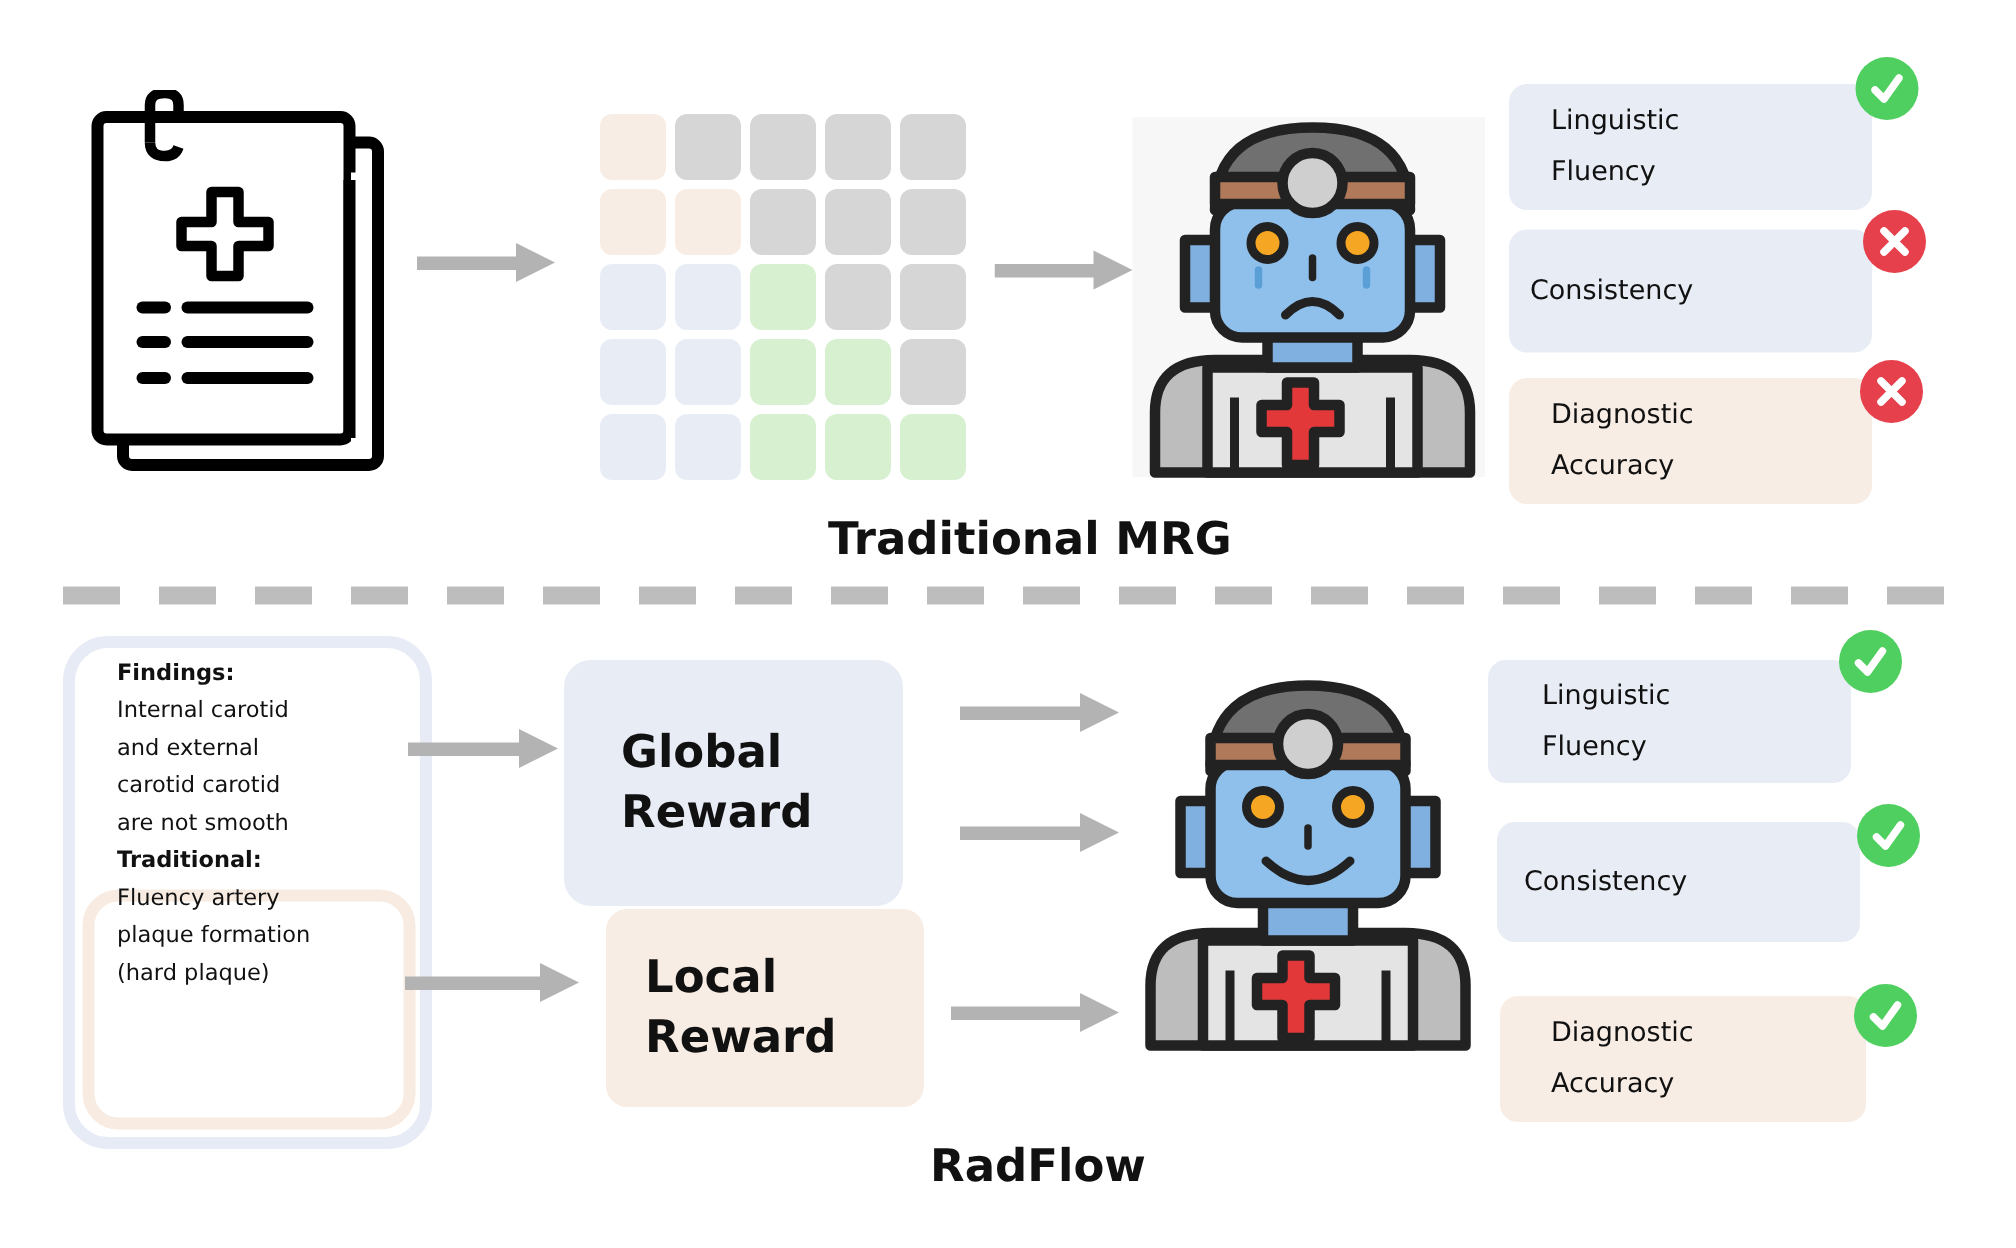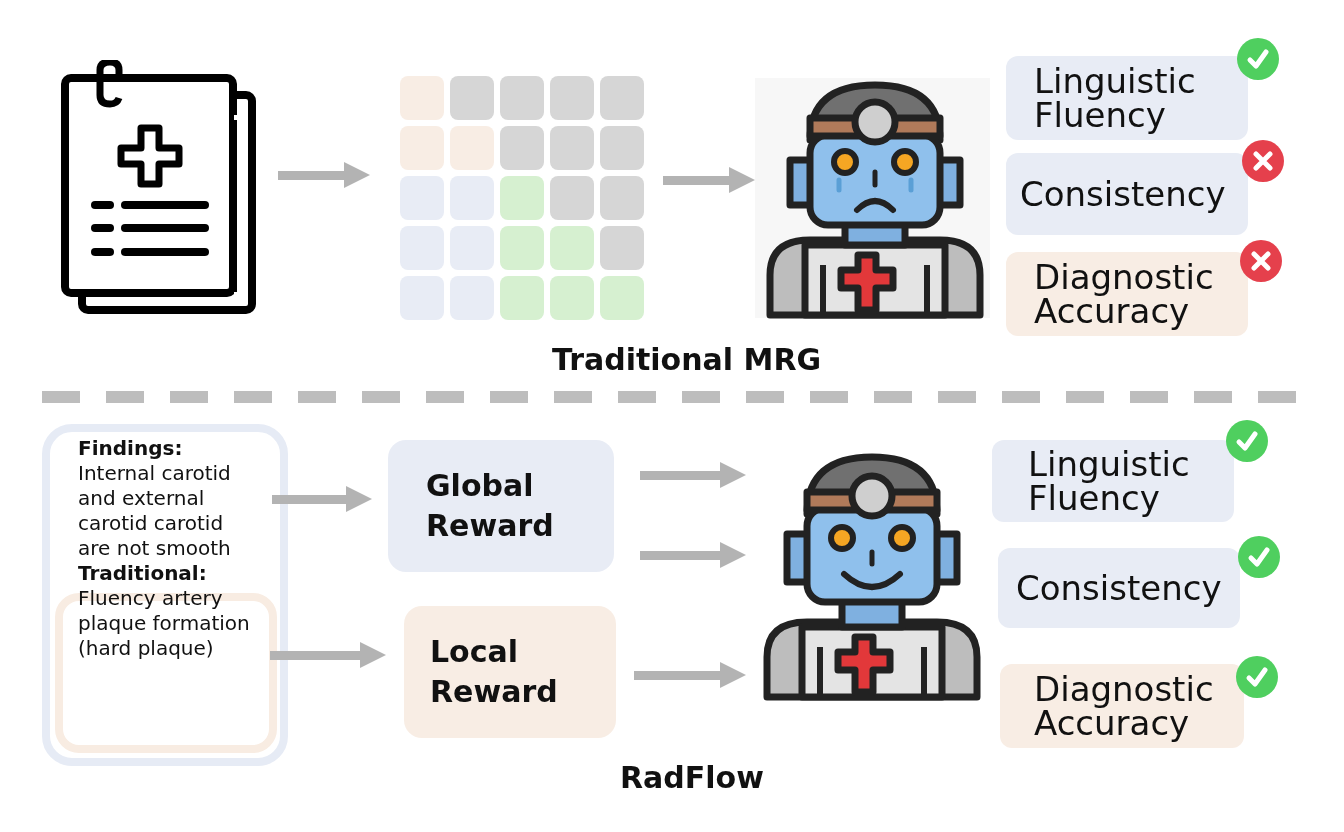--- a/index.html
+++ b/index.html
@@ -3,32 +3,32 @@
 <meta charset="utf-8">
 <style>
   html, body { margin:0; padding:0; background:#ffffff; }
   body { width:1344px; height:832px; position:relative; overflow:hidden;
          font-family:"DejaVu Sans", sans-serif; color:#111; }
   .abs { position:absolute; }
   .arrow { position:absolute; }
   .grid { position:absolute; left:400px; top:76px; display:grid;
           grid-template-columns:repeat(5,44px); grid-template-rows:repeat(5,44px); gap:6px; }
   .cell { border-radius:8px; }
-  .metric { position:absolute; border-radius:12px; font-size:34px; line-height:34px;
+  .metric { position:absolute; border-radius:12px; font-size:18px; line-height:34px;
             padding:0 0 0 28px; box-sizing:border-box; display:flex; flex-direction:column; justify-content:center; }
   .badge { position:absolute; width:42px; height:42px; border-radius:50%;
            display:flex; align-items:center; justify-content:center; }
   .section-title { position:absolute; font-size:30px; font-weight:bold;margin-left:16px; }
   .reward { position:absolute; border-radius:18px; font-size:30px; line-height:40px;
             box-sizing:border-box; padding-left:38px; display:flex; flex-direction:column; justify-content:center; font-weight:bold;}
   .report-outer { position:absolute; left:42px; top:424px; width:246px; height:342px;
                   border:8px solid #e6ebf5; border-radius:30px; box-sizing:border-box; }
   .report-inner { position:absolute; left:55px; top:593px; width:222px; height:160px;
                   border:8px solid #f8ece2; border-radius:24px; box-sizing:border-box; }
-  .report-text { position:absolute; left:78px; top:436px; font-size:20px; line-height:25px; }
+  .report-text { position:absolute; left:78px; top:436px; font-size:15px; line-height:25px; }
   .report-text .h { font-weight:bold; }
 </style>
 </head>
 <body>
 
 <div>
 
   <svg class="abs" style="left:55px;top:60px" width="210" height="260" viewBox="0 0 210 260">
     <rect x="27" y="35" width="170" height="215" rx="6" fill="#fff" stroke="#000" stroke-width="8"></rect>
     <rect x="10" y="18" width="168" height="215" rx="6" fill="#fff" stroke="#000" stroke-width="8"></rect>
@@ -159,25 +159,25 @@
 
   <svg class="arrow" style="left:272px;top:484px" width="104" height="30" viewBox="0 0 104 30">
       <rect x="0" y="11" width="78" height="9" fill="#b3b3b3"></rect>
       <polygon points="74,2 100,15 74,28" fill="#b3b3b3"></polygon>
     </svg>
   <svg class="arrow" style="left:270px;top:640px" width="120" height="30" viewBox="0 0 120 30">
       <rect x="0" y="11" width="94" height="9" fill="#b3b3b3"></rect>
       <polygon points="90,2 116,15 90,28" fill="#b3b3b3"></polygon>
     </svg>
 
-  <div class="reward" style="left:388px;top:440px;width:226px;height:132px;background:#e8ecf5;">
+  <div class="reward" style="left:376px;top:440px;width:226px;height:164px;background:#e8ecf5;">
     <span>Global</span>
     <span>Reward</span>
   </div>
-  <div class="reward" style="left:404px;top:606px;width:212px;height:132px;background:#f8ede4;padding-left:26px;">
+  <div class="reward" style="left:404px;top:606px;width:212px;height:132px;background:#f8ede4;padding-left:26px;border-radius:14px;">
     <span>Local</span>
     <span>Reward</span>
   </div>
 
   <svg class="arrow" style="left:640px;top:460px" width="110" height="30" viewBox="0 0 110 30">
       <rect x="0" y="11" width="84" height="9" fill="#b3b3b3"></rect>
       <polygon points="80,2 106,15 80,28" fill="#b3b3b3"></polygon>
     </svg>
   <svg class="arrow" style="left:640px;top:540px" width="110" height="30" viewBox="0 0 110 30">
       <rect x="0" y="11" width="84" height="9" fill="#b3b3b3"></rect>

